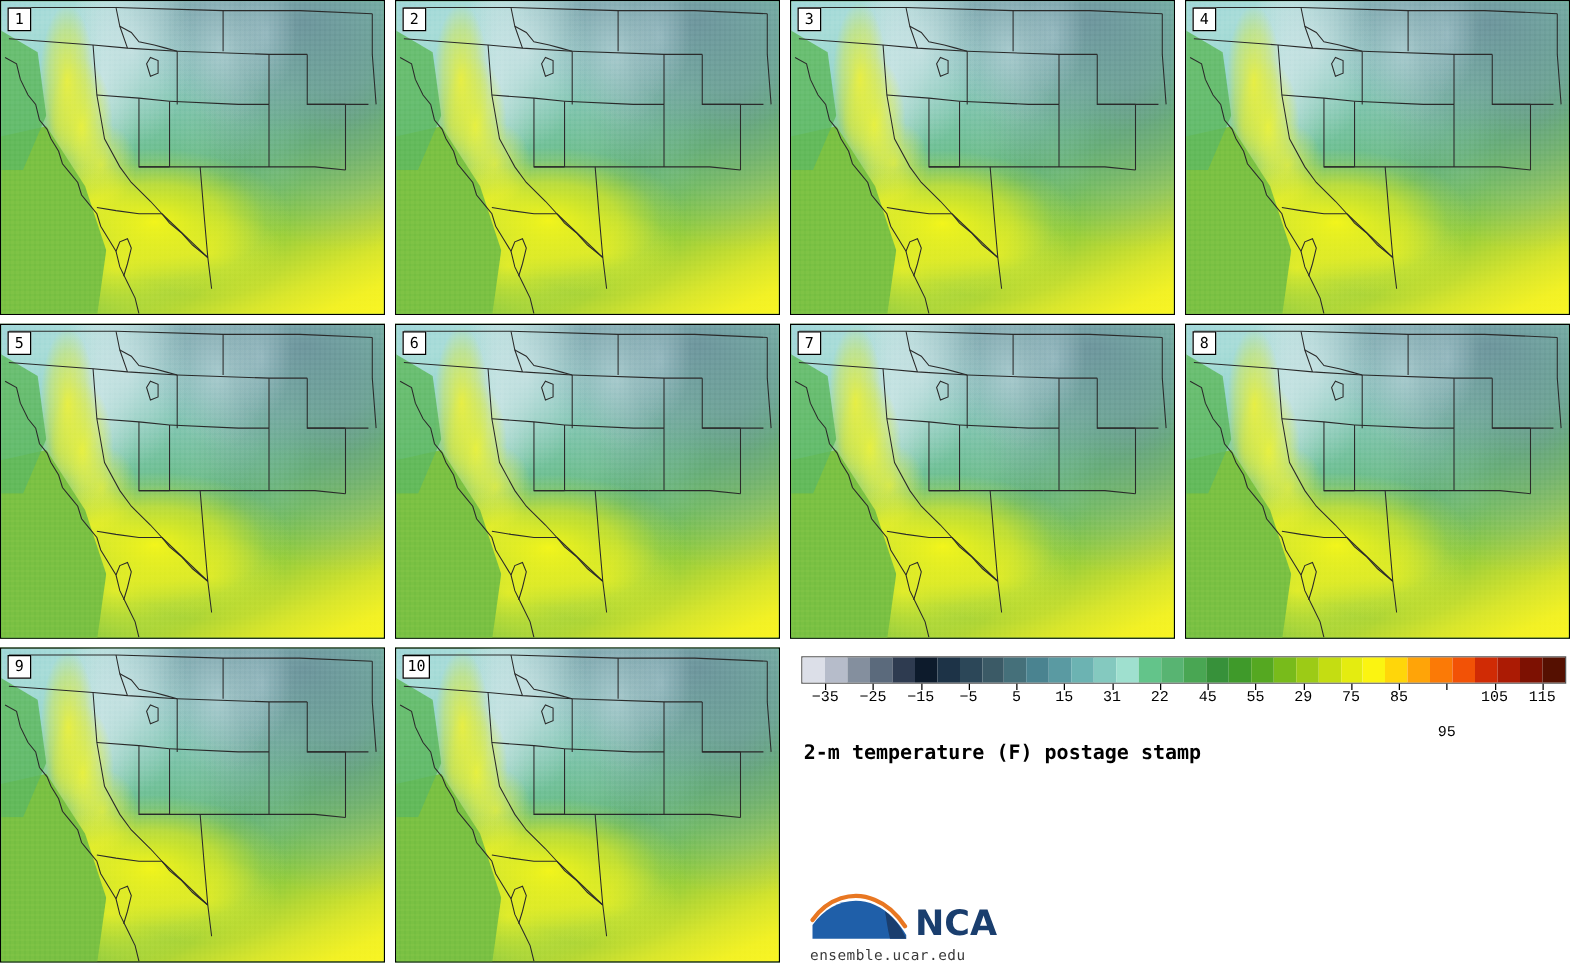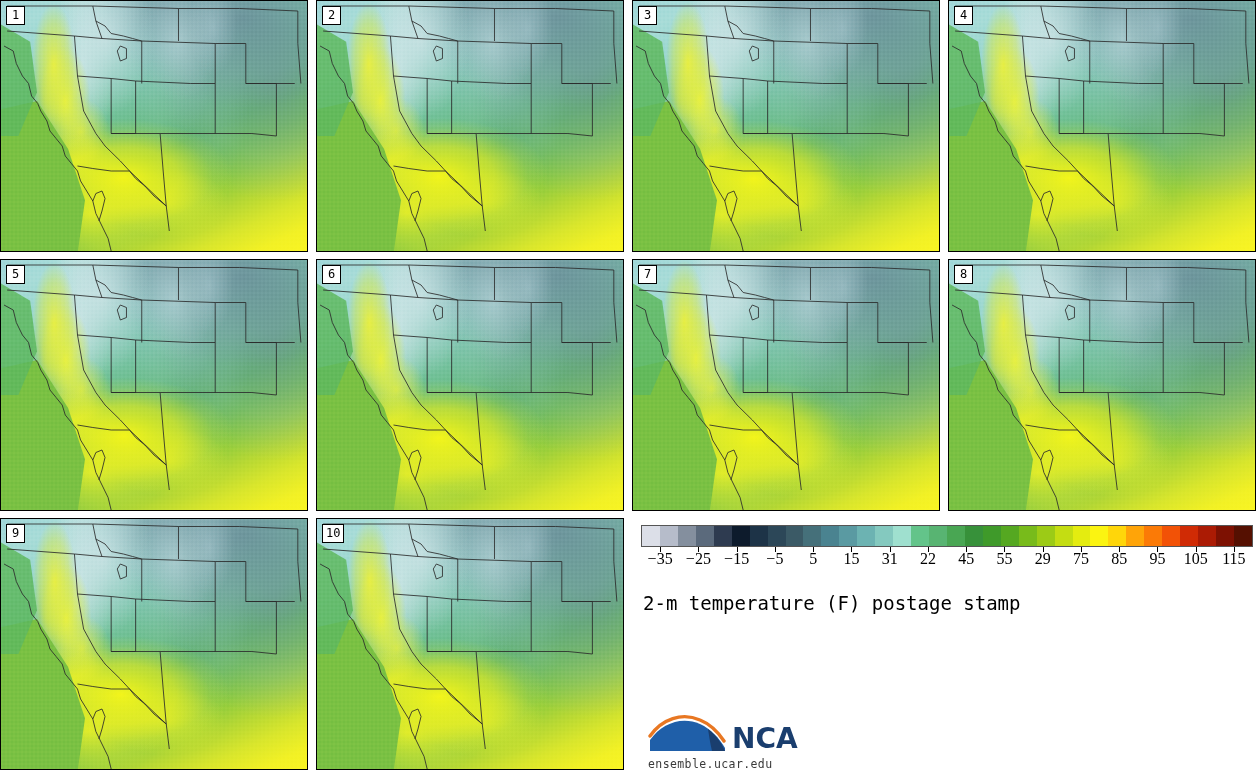--- a/index.html
+++ b/index.html
@@ -194,34 +194,34 @@
   .cb-tick {
     position: absolute;
     top: 0;
     width: 1px;
     height: 5px;
     background: #000000;
   }
   .cb-ticklabel {
     position: absolute;
     top: 5px;
-    font-size: 16px;
+    font-size: 12px;
     line-height: 13px;
     color: #000000;
     transform: translateX(-50%);
     white-space: nowrap;
-    font-family: Liberation Serif, serif;
+    font-family: Liberation Mono, monospace;
   }
 
   #legend-title {
     position: absolute;
     left: 7px;
     top: 72px;
-    font-size: 19px;
-    font-weight: normal;
+    font-size: 16px;
+    font-weight: bold;
     color: #000000;
     letter-spacing: 0px;
     white-space: nowrap;
   }
   #legend-times {
     position: absolute;
     left: 7px;
     top: 98px;
     font-size: 12.5px;
     line-height: 17px;
@@ -762,21 +762,21 @@
         <div class="cb-ticklabel" style="left: 325.125px;">45</div>
         <div class="cb-tick" style="left: 363.375px;"></div>
         <div class="cb-ticklabel" style="left: 363.375px;">55</div>
         <div class="cb-tick" style="left: 401.625px;"></div>
         <div class="cb-ticklabel" style="left: 401.625px;">29</div>
         <div class="cb-tick" style="left: 439.875px;"></div>
         <div class="cb-ticklabel" style="left: 439.875px;">75</div>
         <div class="cb-tick" style="left: 478.125px;"></div>
         <div class="cb-ticklabel" style="left: 478.125px;">85</div>
         <div class="cb-tick" style="left: 516.375px;"></div>
-        <div class="cb-ticklabel" style="left: 516.375px;">95</div>
+        <div class="cb-ticklabel" style="left: 516.375px; margin-top: 28px;">95</div>
         <div class="cb-tick" style="left: 554.625px;"></div>
         <div class="cb-ticklabel" style="left: 554.625px;">105</div>
         <div class="cb-tick" style="left: 592.875px;"></div>
         <div class="cb-ticklabel" style="left: 592.875px;">115</div>
       </div>
   </div>
 
   <div id="legend-title">2-m temperature (F) postage stamp</div>
 
 

